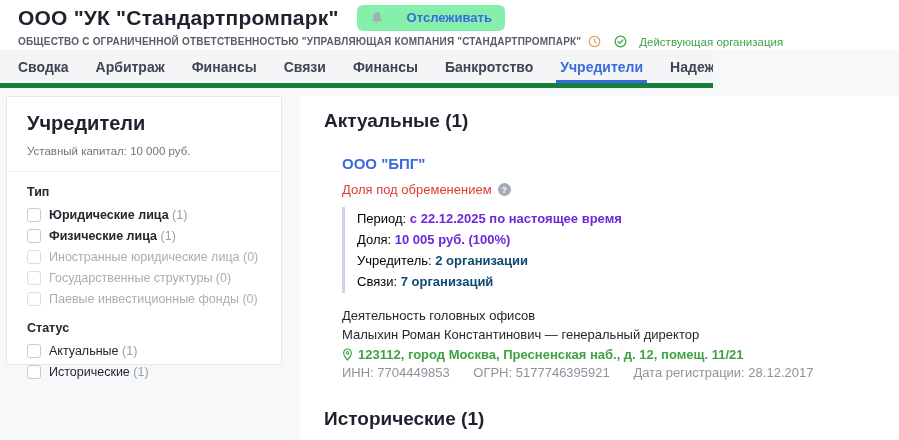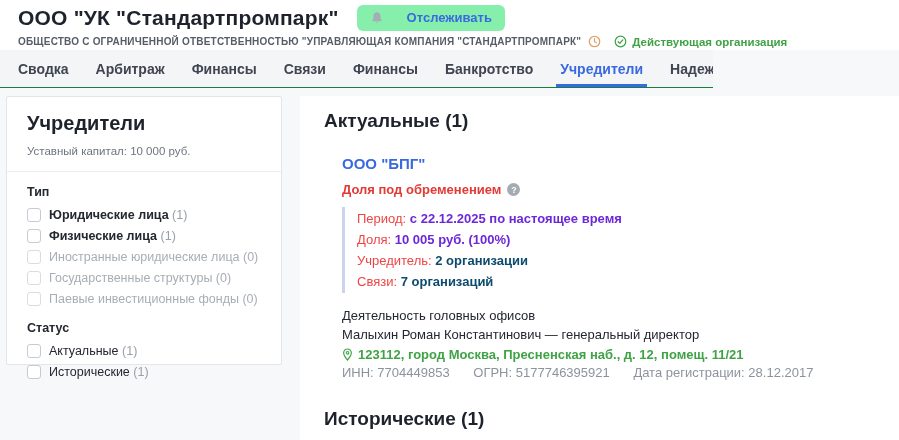--- a/index.html
+++ b/index.html
@@ -8,24 +8,24 @@
   .page { position:relative; width:899px; height:440px; overflow:hidden; background:#f7f8f9; }
 
   
   .header { position:absolute; top:0; left:0; width:899px; height:50px; background:#ffffff; padding:5px 0 0 18px; }
   .hdr-title-row { display:flex; align-items:center; gap:18px; }
   .page-title { font-size:21px; font-weight:700; color:#1e222c; letter-spacing:.2px; }
   .track-btn { display:inline-flex; align-items:center; gap:23px; background:#86efac; border:none; border-radius:6px; padding:5px 13px 6px; cursor:pointer; }
   .track-btn .lbl { font-size:13px; font-weight:700; color:#3a6ae0; }
   .subtitle-row { display:flex; align-items:center; gap:7px; margin-top:4px; }
   .full-name { font-size:10px; font-weight:600; color:#565d68; letter-spacing:.2px; }
-  .status-ok { display:inline-flex; align-items:center; gap:5px; font-size:11.5px; font-weight:700; color:#3fa345; margin-left:6px; }
+  .status-ok { display:inline-flex; align-items:center; gap:12px; font-size:11.5px; font-weight:400; color:#3fa345; margin-left:6px; }
 
   
-  .tabbar { position:absolute; top:50px; left:0; width:713px; height:38px; background:#f4f5f7; border-bottom:1px solid #15803d; display:flex; align-items:stretch; gap:27px; padding:0 0 0 18px; white-space:nowrap; overflow:hidden; }
+  .tabbar { position:absolute; top:50px; left:0; width:713px; height:38px; background:#f4f5f7; border-bottom:5px solid #15803d; display:flex; align-items:stretch; gap:27px; padding:0 0 0 18px; white-space:nowrap; overflow:hidden; }
   .tab { display:flex; align-items:center; font-size:14px; font-weight:600; color:#3f4551; cursor:pointer; position:relative; flex:0 0 auto; }
   .tab.active { color:#3a6ae0; }
   .tab.active::after { content:""; position:absolute; left:-4px; right:-4px; bottom:0; height:3px; background:#3a6ae0; }
 
   
   .sidebar { position:absolute; left:6px; top:96px; width:276px; height:269px; background:#ffffff; border:1px solid #e4e6ea; border-radius:2px; padding:15px 20px; }
   .sb-title { font-size:20px; font-weight:700; color:#1e222c; }
   .sb-cap { margin-top:10px; font-size:11.5px; color:#6d7480; }
   .sb-div { border:none; border-top:1px solid #ebedf0; margin:14px -20px 13px; }
   .filter-title { font-size:12.5px; font-weight:700; color:#23272f; margin-bottom:9px; }
@@ -38,25 +38,25 @@
   .cb-row.disabled .cb-count { color:#a8aeb6; }
   .cb-row.plain .cb-label { font-weight:500; }
   .status-block { margin-top:15px; }
 
   
   .main { position:absolute; left:300px; top:96px; width:599px; height:344px; background:#ffffff; padding:14px 0 0 24px; overflow:hidden; }
   .sec-heading { font-size:19px; font-weight:700; color:#1e222c; }
   .entry { margin:23px 0 0 18px; }
   .entry-name { font-size:15px; font-weight:700; color:#3a6ae0; text-decoration:none; cursor:pointer; }
   .warn-row { display:flex; align-items:center; gap:6px; margin-top:9px; }
-  .warn-text { font-size:13px; font-weight:700; color:#e23a34; }
+  .warn-text { font-size:13px; font-weight:400; color:#e23a34; }
   .info-icon { width:13px; height:13px; border-radius:50%; background:#a5abb3; color:#fff; font-size:9px; font-weight:700; display:inline-flex; align-items:center; justify-content:center; cursor:pointer; }
   .pblock { margin-top:10px; border-left:3px solid #ccd3f0; padding:1px 0 1px 12px; }
   .prow { font-size:13px; line-height:21px; }
-  .plabel { color:#ef4444; }
+  .plabel { color:#000000; }
   .pvalue { color:#6d28d9; font-weight:700; }
   .plink { color:#0c4a6e; font-weight:700; text-decoration:none; cursor:pointer; }
   .details { margin-top:13px; }
   .detail { font-size:13px; color:#23272f; line-height:19px; }
   .addr-row { display:flex; align-items:center; gap:5px; margin-top:3px; }
   .addr-text { font-size:13px; font-weight:600; color:#3fa345; }
   .ids-row { margin-top:3px; font-size:13px; color:#8d939d; }
   .idpair { margin-right:20px; }
   .icon { display:inline-flex; flex:0 0 auto; }
 </style>

